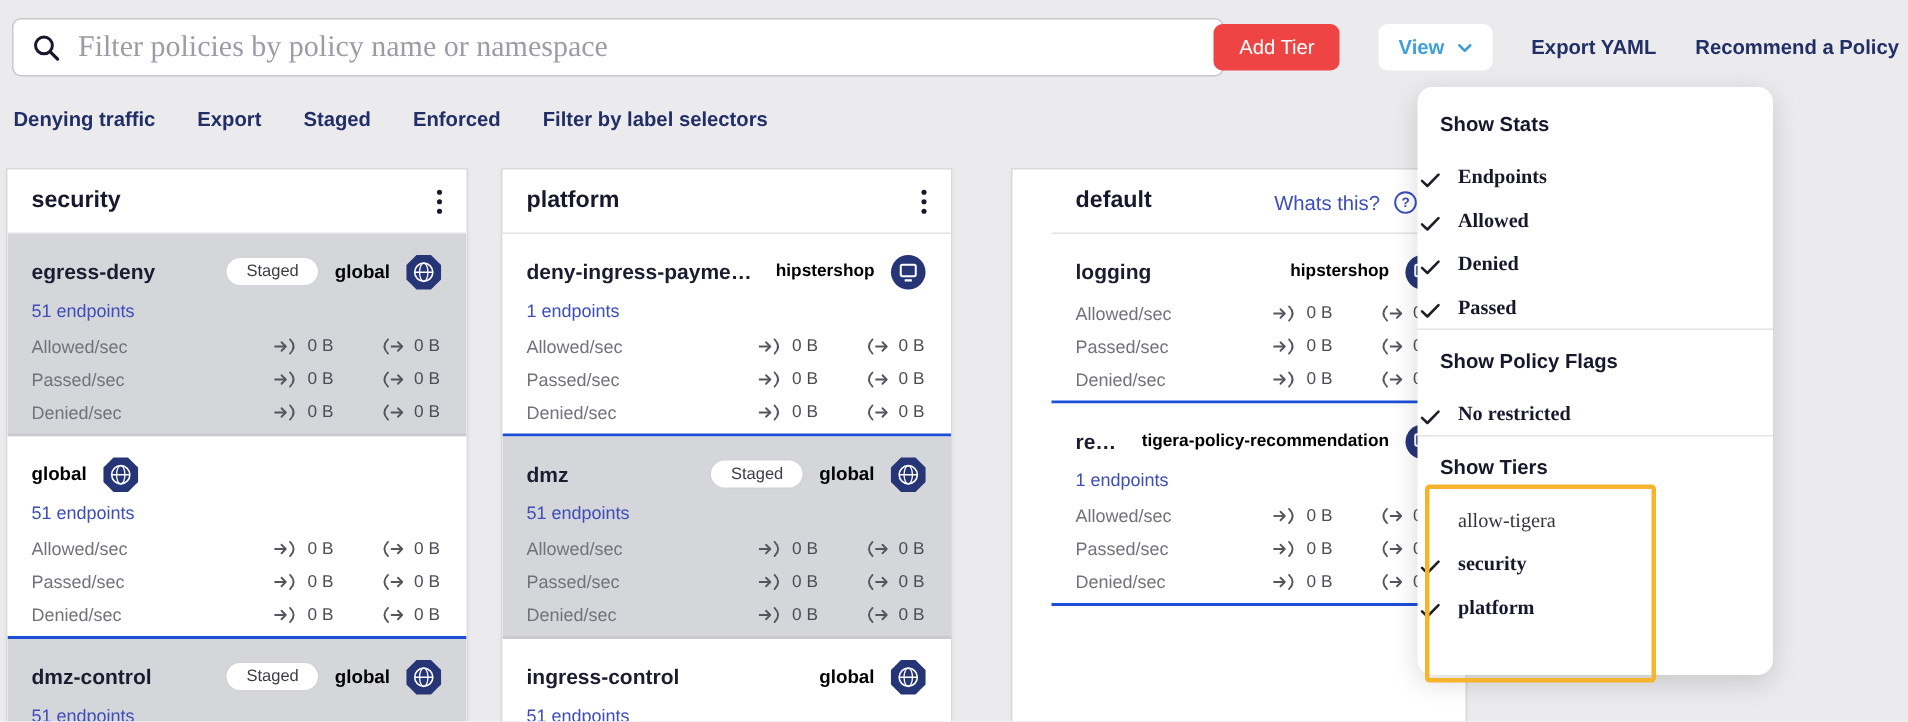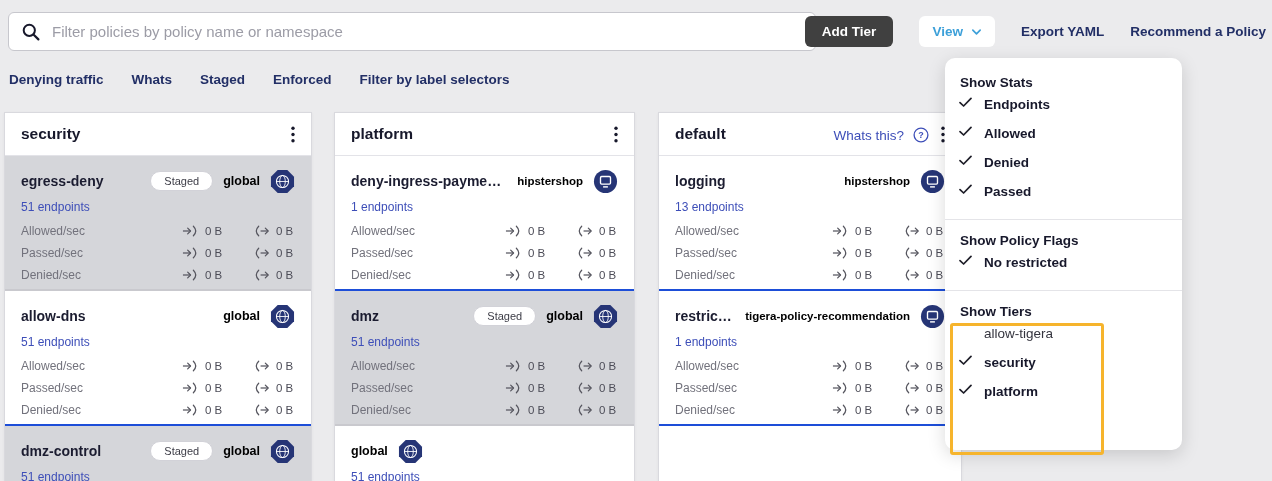--- a/index.html
+++ b/index.html
@@ -3,43 +3,43 @@
 <meta charset="utf-8">
 <style>
   html,body{margin:0;padding:0;}
   .page{position:relative;width:1272px;height:481px;background:#ebebed;overflow:hidden;
         font-family:"Liberation Sans","DejaVu Sans",sans-serif;color:#17182b;}
 
   
   .searchbar{position:absolute;left:8px;top:12px;width:808px;height:39px;background:#fff;
              border:1px solid #c7c7cd;border-radius:6px;display:flex;align-items:center;
              gap:9px;padding:0 12px;box-sizing:border-box;}
-  .searchbar input{border:none;outline:none;flex:1;font-size:15px;color:#0c4a6e;
-                   font-family:Liberation Sans, sans-serif;background:transparent;}
+  .searchbar input{border:none;outline:none;flex:1;font-size:20px;color:#0c4a6e;
+                   font-family:Liberation Serif, serif;background:transparent;}
   .searchbar input::placeholder{color:#9c9ca6;}
 
   
   .toolbar{position:absolute;top:16px;right:6px;height:31px;display:flex;align-items:center;gap:26px;}
-  .btn-add{background:#404040;color:#fff;border:none;border-radius:6px;height:31px;padding:0 17px;
-           font-size:13.5px;font-weight:700;font-family:inherit;cursor:pointer;}
+  .btn-add{background:#ef4444;color:#fff;border:none;border-radius:6px;height:31px;padding:0 17px;
+           font-size:13.5px;font-weight:400;font-family:inherit;cursor:pointer;}
   .btn-view{background:#fff;color:#3da0d9;border:none;border-radius:6px;height:31px;padding:0 13px;
             font-size:13.5px;font-weight:700;font-family:inherit;display:flex;align-items:center;
             gap:8px;cursor:pointer;}
   .toolbar-link{color:#222f66;font-size:13.5px;font-weight:700;text-decoration:none;cursor:pointer;}
 
   
   .filters{position:absolute;left:9px;top:72px;display:flex;gap:28px;}
   .filter-link{color:#222f66;font-size:13.5px;font-weight:700;text-decoration:none;cursor:pointer;}
 
   
   .tier{position:absolute;top:112px;height:369px;background:#fff;border:1px solid #d9d9de;
         border-bottom:none;box-sizing:border-box;overflow:hidden;box-shadow:0 1px 3px rgba(0,0,0,.05);}
   .tier-security{left:4px;width:308px;}
   .tier-platform{left:334px;width:301px;}
-  .tier-default{left:658px;width:304px;}
+  .tier-default{left:674px;width:304px;padding-left:26px;}
   .tier-head{height:43px;display:flex;align-items:center;justify-content:space-between;
              padding:0 13px 0 16px;border-bottom:1px solid #e3e3e8;box-sizing:border-box;}
   .tier-name{font-size:15.5px;font-weight:700;color:#17182b;}
   .tier-head-right{display:flex;align-items:flex-end;gap:9px;}
   .whats-link{color:#3d4eb8;font-size:13.5px;font-weight:500;text-decoration:none;cursor:pointer;}
   .kebab{cursor:pointer;padding:0 3px;display:flex;align-items:center;}
 
   
   .card{padding:12px 16px 7px;border-bottom:2px solid #1d4ed8;box-sizing:border-box;background:#fff;}
   .card.staged{background:#d5d6da;border-bottom-color:#c9c9ce;}
@@ -57,21 +57,21 @@
   .stat-label{font-size:12px;color:#72727c;}
   .stat-vals{display:flex;gap:29px;}
   .stat-group{display:flex;align-items:center;gap:5px;font-size:11.5px;color:#4d4d58;min-width:42px;}
 
   
   .dropdown{position:absolute;left:945px;top:58px;width:237px;height:392px;background:#fff;
             border-radius:10px;box-shadow:0 5px 18px rgba(0,0,0,.15);padding:10px 0 8px;
             box-sizing:border-box;z-index:20;}
   .menu-title{height:29px;display:flex;align-items:center;padding:0 15px;font-size:13.5px;
               font-weight:700;color:#17182b;}
-  .menu-item{height:29px;display:flex;align-items:flex-start;padding:0 14px;cursor:pointer;}
+  .menu-item{height:29px;display:flex;align-items:flex-end;padding:0 2px;cursor:pointer;font-family:Liberation Serif, serif;}
   .check{width:25px;display:flex;align-items:center;flex:none;}
   .menu-label{font-size:13.5px;color:#35353f;font-weight:400;}
   .menu-item.checked .menu-label{font-weight:700;color:#17182b;}
   .menu-divider{height:1px;background:#e4e4e8;margin:6px 0;}
 
   
   .highlight-box{position:absolute;left:950px;top:323px;width:148px;height:126px;
                  border:3px solid #f6b42c;border-radius:3px;z-index:30;pointer-events:none;}
 </style>
 </head>
@@ -98,21 +98,21 @@
           <polyline points="2,2 6,6 10,2" fill="none" stroke="#3da0d9" stroke-width="1.8" stroke-linecap="round" stroke-linejoin="round"></polyline>
         </svg>
       </span>
     </button>
     <a class="toolbar-link">Export YAML</a>
     <a class="toolbar-link">Recommend a Policy</a>
   </div>
 
   <div class="filters" id="filters">
       <a class="filter-link">Denying traffic</a>
-      <a class="filter-link">Whats</a>
+      <a class="filter-link">Export</a>
       <a class="filter-link">Staged</a>
       <a class="filter-link">Enforced</a>
       <a class="filter-link">Filter by label selectors</a>
     </div>
 
   <div id="board">
       <section class="tier tier-security">
         <div class="tier-head">
           <span class="tier-name">security</span>
           <div class="tier-head-right">
@@ -211,21 +211,20 @@
                     <polyline points="13,3 16,6 13,9" fill="none" stroke="#55555e" stroke-width="1.3" stroke-linecap="round" stroke-linejoin="round"></polyline>
                   </svg>
                 </span>
                 <span class="stat-value">0 B</span>
               </span>
             </span>
           </div>
         </div>
         <div class="card">
           <div class="card-title-row">
-            <span class="policy-name">allow-dns</span>
             <span class="scope scope-global">global</span>
             <span class="icon" style="display: flex; align-items: center;">
               <svg width="25" height="25" viewBox="0 0 26 26">
                 <polygon points="8,1 18,1 25,8 25,18 18,25 8,25 1,18 1,8" fill="#263576"></polygon>
                 <circle cx="13" cy="13" r="6.3" fill="none" stroke="#fff" stroke-width="1.1"></circle>
                 <ellipse cx="13" cy="13" rx="2.9" ry="6.3" fill="none" stroke="#fff" stroke-width="0.9"></ellipse>
                 <line x1="6.7" y1="13" x2="19.3" y2="13" stroke="#fff" stroke-width="0.9"></line>
               </svg>
             </span>
           </div>
@@ -511,20 +510,21 @@
                     <polyline points="13,3 16,6 13,9" fill="none" stroke="#55555e" stroke-width="1.3" stroke-linecap="round" stroke-linejoin="round"></polyline>
                   </svg>
                 </span>
                 <span class="stat-value">0 B</span>
               </span>
             </span>
           </div>
         </div>
         <div class="card">
           <div class="card-title-row">
+            <span class="policy-name">ingress-control</span>
             <span class="scope scope-global">global</span>
             <span class="icon" style="display: flex; align-items: center;">
               <svg width="25" height="25" viewBox="0 0 26 26">
                 <polygon points="8,1 18,1 25,8 25,18 18,25 8,25 1,18 1,8" fill="#263576"></polygon>
                 <circle cx="13" cy="13" r="6.3" fill="none" stroke="#fff" stroke-width="1.1"></circle>
                 <ellipse cx="13" cy="13" rx="2.9" ry="6.3" fill="none" stroke="#fff" stroke-width="0.9"></ellipse>
                 <line x1="6.7" y1="13" x2="19.3" y2="13" stroke="#fff" stroke-width="0.9"></line>
               </svg>
             </span>
           </div>
@@ -556,21 +556,20 @@
             <span class="policy-name">logging</span>
             <span class="scope scope-ns">hipstershop</span>
             <span class="icon" style="display: flex; align-items: center;">
               <svg width="25" height="25" viewBox="0 0 26 26">
                 <circle cx="13" cy="13" r="12" fill="#263576"></circle>
                 <rect x="7.8" y="7.8" width="10.4" height="8" rx="1.2" fill="none" stroke="#fff" stroke-width="1.4"></rect>
                 <line x1="10.5" y1="18.6" x2="15.5" y2="18.6" stroke="#fff" stroke-width="1.5"></line>
               </svg>
             </span>
           </div>
-          <a class="endpoints">13 endpoints</a>
           <div class="stat-row">
             <span class="stat-label">Allowed/sec</span>
             <span class="stat-vals">
               <span class="stat-group">
                 <span class="icon" style="display: flex; align-items: center;">
                   <svg width="18" height="12" viewBox="0 0 19 12">
                     <line x1="1" y1="6" x2="9" y2="6" stroke="#55555e" stroke-width="1.3"></line>
                     <polyline points="6,3 9,6 6,9" fill="none" stroke="#55555e" stroke-width="1.3" stroke-linecap="round" stroke-linejoin="round"></polyline>
                     <path d="M12 1 Q17 6 12 11" fill="none" stroke="#55555e" stroke-width="1.3" stroke-linecap="round"></path>
                   </svg>

